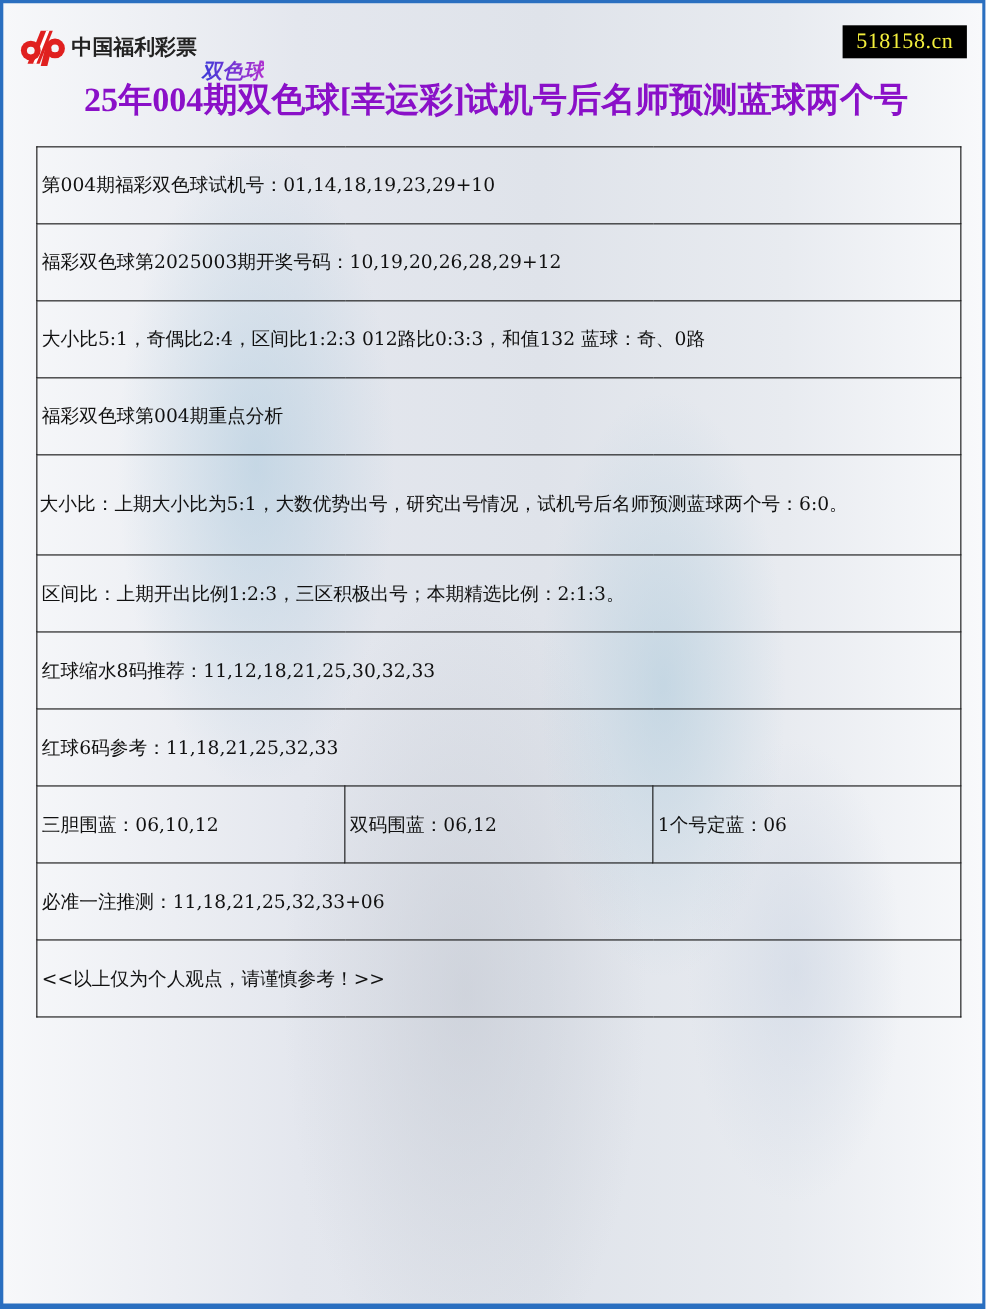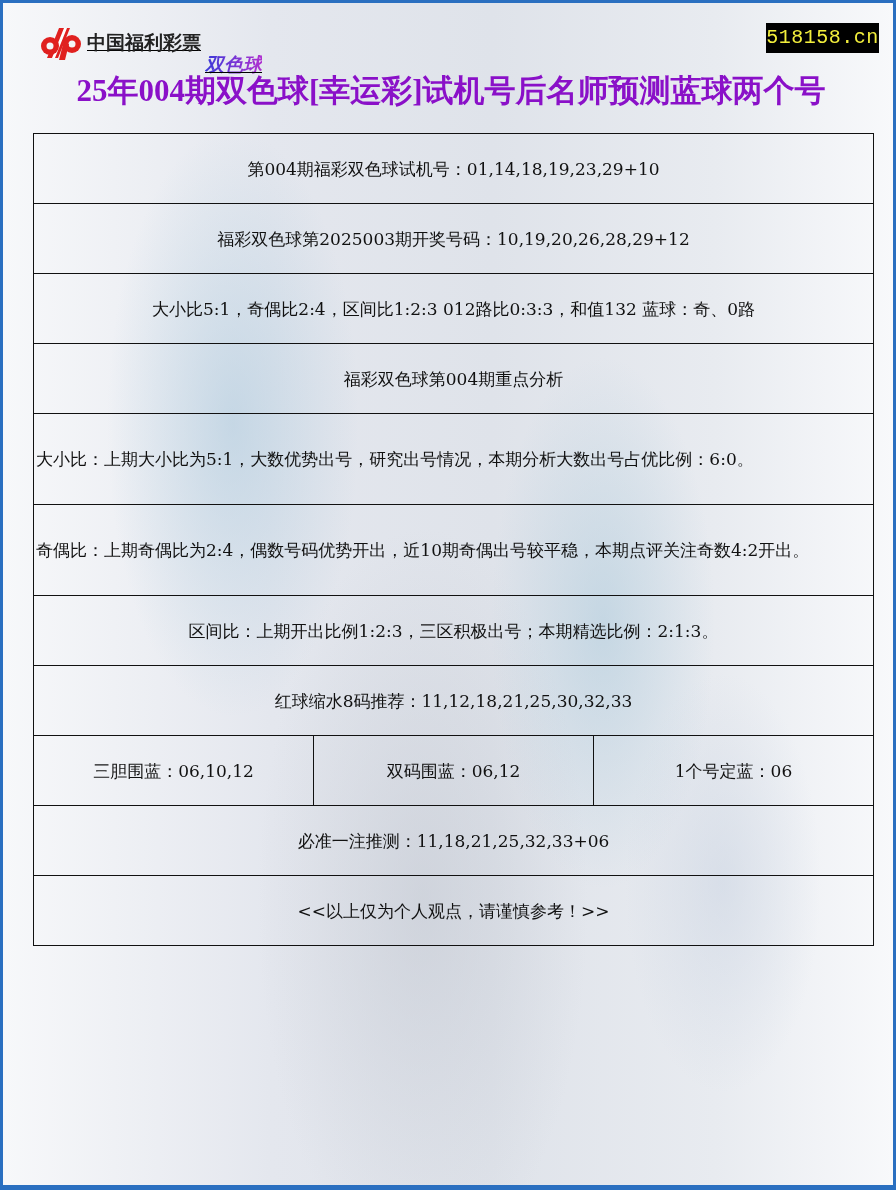--- a/index.html
+++ b/index.html
@@ -14,53 +14,53 @@
       border: 3px solid #2a6fc0;
       border-bottom-width: 5px;
       background:
         radial-gradient(ellipse 180px 420px at 230px 420px, rgba(170,200,220,0.55), rgba(255,255,255,0) 70%),
         radial-gradient(ellipse 160px 380px at 600px 620px, rgba(160,195,215,0.45), rgba(255,255,255,0) 70%),
         radial-gradient(ellipse 140px 300px at 720px 880px, rgba(200,210,225,0.5), rgba(255,255,255,0) 70%),
         radial-gradient(ellipse 220px 500px at 420px 900px, rgba(190,195,205,0.5), rgba(255,255,255,0) 75%),
         linear-gradient(90deg, #f7f8fa 0%, #e4e7ee 30%, #dfe3ea 55%, #e8ebf0 80%, #f8f9fb 100%);
     }
     .logo {
-      position: absolute; left: 36px; top: 20px; height: 40px;
-      display: flex; align-items: center; gap: 4px; text-decoration: underline;
+      position: absolute; left: 14px; top: 20px; height: 40px;
+      display: flex; align-items: center; gap: 4px;
     }
     .logo-mark { width: 44px; height: 38px; }
     .logo-text-a {
       font-family: "DejaVu Sans", "Liberation Sans", sans-serif;
       font-weight: bold; font-size: 19px; color: #222; letter-spacing: 0px;
     }
     .logo-text-b {
       font-family: "DejaVu Sans", "Liberation Sans", sans-serif;
       font-weight: bold; font-style: italic; font-size: 19px;
       background: linear-gradient(90deg, #3a3ad8, #b030d0);
       -webkit-background-clip: text; background-clip: text; color: transparent; margin-top: 44px;
     }
     .site-badge {
       position: absolute; left: 763px; top: 20px; width: 113px; height: 30px;
       background: #000; color: #f2ee3c;
-      font-family: Liberation Mono, monospace;
+      font-family: Liberation Serif, serif;
       font-size: 20px; line-height: 30px; text-align: center; letter-spacing: 0.5px;
     }
     .page-title {
       position: absolute; left: 0; top: 66px; width: 896px;
       text-align: center; color: #8a10c8;
       font-family: "Liberation Serif", "DejaVu Serif", serif;
       font-size: 31px; line-height: 44px; white-space: nowrap;
     }
     table.info {
       position: absolute; left: 30px; top: 130px; width: 841px;
       border-collapse: collapse; table-layout: fixed;
     }
     table.info td {
       border: 1px solid #111; height: 70px;
-      text-align: center; vertical-align: middle;
+      text-align: left; vertical-align: middle;
       font-family: "DejaVu Serif", "Liberation Serif", serif;
       font-size: 17px; color: #111; line-height: 22px;
       padding: 0 4px;
     }
     table.info td.left { text-align: left; height: 91px; padding: 0 2px; }
     table.info td.third { width: 33.3%; }
   </style>
 </head>
 <body>
 
@@ -93,30 +93,30 @@
     <tr>
       <td colspan="3">福彩双色球第2025003期开奖号码：10,19,20,26,28,29+12</td>
     </tr>
     <tr>
       <td colspan="3">大小比5:1，奇偶比2:4，区间比1:2:3 012路比0:3:3，和值132 蓝球：奇、0路</td>
     </tr>
     <tr>
       <td colspan="3">福彩双色球第004期重点分析</td>
     </tr>
     <tr>
-      <td colspan="3" class="left">大小比：上期大小比为5:1，大数优势出号，研究出号情况，本期分析大数出号占优比例：6:0。</td>
-    </tr>
-    <tr>
-      <td colspan="3" class="left">奇偶比：上期奇偶比为2:4，偶数号码优势开出，近10期奇偶出号较平稳，本期点评关注奇数4:2开出。</td>
+      <td colspan="3" class="left">大小比：上期大小比为5:1，大数优势出号，研究出号情况，试机号后名师预测蓝球两个号：6:0。</td>
     </tr>
     <tr>
       <td colspan="3">区间比：上期开出比例1:2:3，三区积极出号；本期精选比例：2:1:3。</td>
     </tr>
     <tr>
       <td colspan="3">红球缩水8码推荐：11,12,18,21,25,30,32,33</td>
+    </tr>
+    <tr>
+      <td colspan="3">红球6码参考：11,18,21,25,32,33</td>
     </tr>
     <tr>
       <td class="third">三胆围蓝：06,10,12</td>
       <td class="third">双码围蓝：06,12</td>
       <td class="third">1个号定蓝：06</td>
     </tr>
     <tr>
       <td colspan="3">必准一注推测：11,18,21,25,32,33+06</td>
     </tr>
     <tr>

